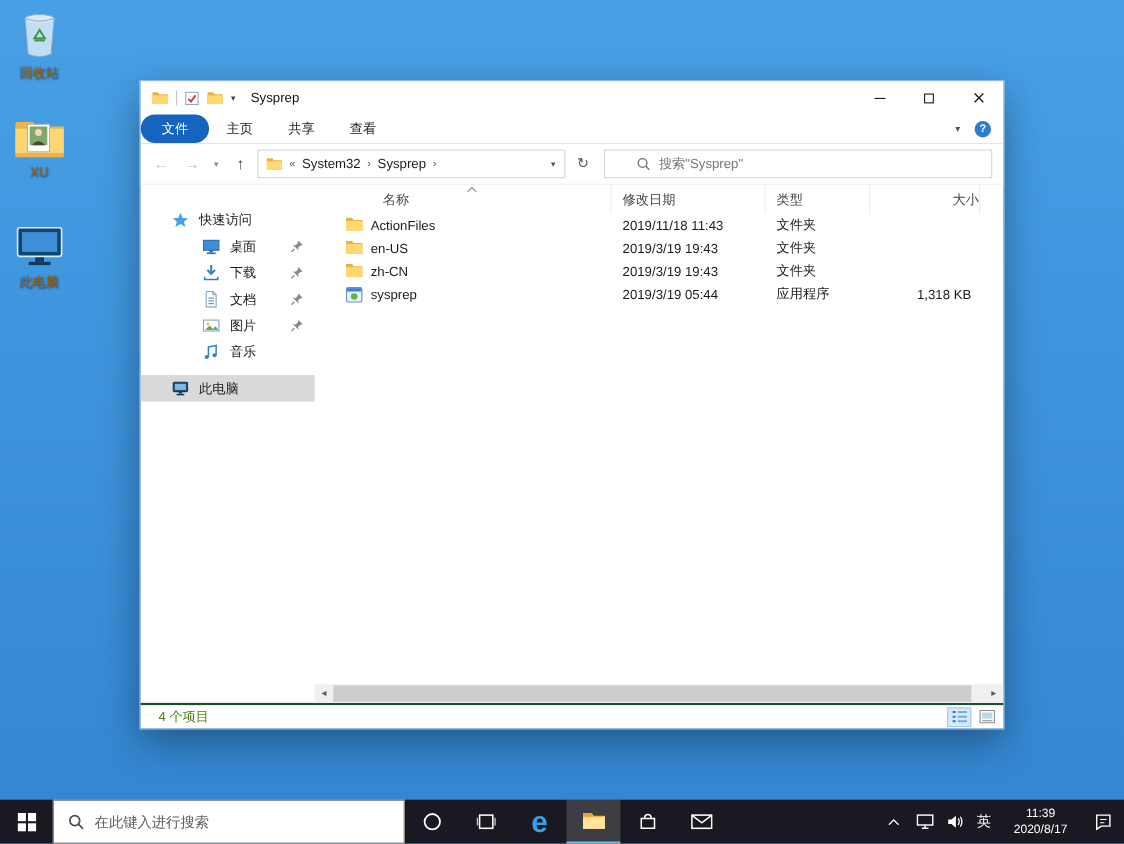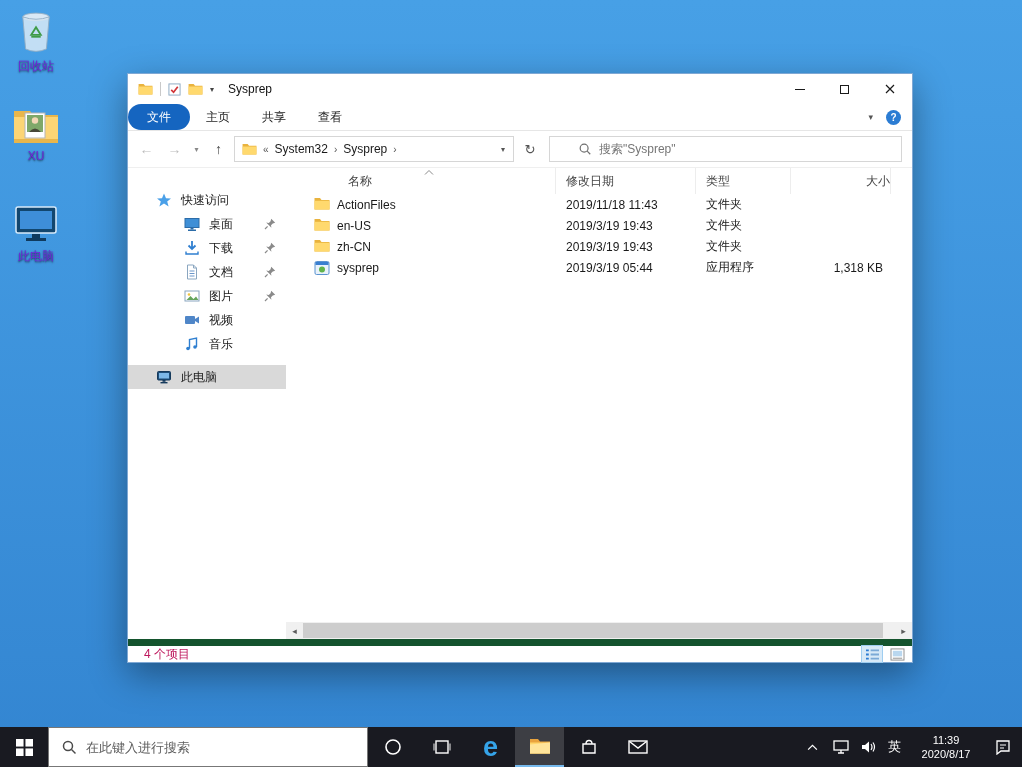--- a/index.html
+++ b/index.html
@@ -7,21 +7,21 @@
   body {
     font-family:"Liberation Sans","DejaVu Sans",sans-serif;
     background:linear-gradient(180deg,#47a0e6 0%,#3385d1 100%);
     position:relative; color:#1a1a1a;
   }
   svg { display:block; }
 
   
   .desk-icon { position:absolute; width:72px; text-align:center; }
   .desk-icon .ic { height:48px; display:flex; align-items:flex-end; justify-content:center; margin-bottom:5px; }
-  .desk-icon .lbl { color:#6d28d9; font-size:12px; line-height:14px; text-shadow:0 1px 2px rgba(0,0,0,.75); }
+  .desk-icon .lbl { color:#a16207; font-size:12px; line-height:14px; text-shadow:0 1px 2px rgba(0,0,0,.75); }
   #di-recycle { left:0; top:6px; }
   #di-xu { left:0; top:96px; }
   #di-pc { left:0; top:196px; }
 
   
   .window { position:absolute; left:127px; top:73px; width:786px; height:590px;
     background:#fff; border:1px solid #7fa8d4; box-shadow:0 12px 34px rgba(0,0,0,.38);
     display:flex; flex-direction:column; font-size:12px; }
 
   .titlebar { height:30px; display:flex; align-items:center; padding-left:10px; background:#fff; flex-shrink:0;}
@@ -76,21 +76,21 @@
   .f-name { width:270px; padding-left:28px; display:flex; align-items:center; gap:7px; }
   .f-date { width:140px; padding-left:10px; }
   .f-type { width:95px;  padding-left:10px; }
   .f-size { width:100px; text-align:right; padding-right:8px; }
   .fico { width:16px; height:16px; flex-shrink:0; }
 
   .hscroll { position:absolute; left:0; right:0; bottom:0; height:17px; background:#f0f0f0; display:flex; align-items:center; }
   .sarrow { width:17px; text-align:center; color:#5a5a5a; font-size:9px; }
   .sthumb { flex:1; height:15px; background:#cdcdcd; margin:0 12px 0 0; }
 
-  .statusbar { height:23px; border-top:7px solid #14532d; display:flex; align-items:center; padding:0 4px 0 16px; color:#be185d; flex-shrink:0;}
+  .statusbar { height:23px; border-top:2px solid #14532d; display:flex; align-items:center; padding:0 4px 0 16px; color:#4d7c0f; flex-shrink:0;}
   .viewbtns { margin-left:auto; display:flex; gap:3px; }
   .vbtn { width:22px; height:18px; display:flex; align-items:center; justify-content:center; border:1px solid transparent; }
   .vbtn.active { background:#d7e9f7; border-color:#9ecdf0; }
 
   
   .taskbar { position:absolute; left:0; bottom:0; width:1022px; height:40px; background:#191a21; display:flex; align-items:stretch; }
   .tb-btn { width:48px; display:flex; align-items:center; justify-content:center; }
   .tb-btn.appw { width:49px; }
   .tb-btn.active-app { background:rgba(255,255,255,.16); border-bottom:2px solid #76b9ed; }
   .tb-search { width:320px; background:#fff; border:1px solid #777; display:flex; align-items:center; padding:0 8px 0 12px; gap:9px; }
@@ -293,29 +293,20 @@
               <path d="M2.5 12 l4 -4 3 3 2.5 -2.5 2.5 3.5 z" fill="#66a55e"></path>
             </svg>
         </span>
         <span class="nlbl">图片</span>
         <span class="pin">
           <svg viewBox="0 0 12 12">
               <path d="M7.2 .8 L11.2 4.8 L8.8 5.4 L7 7.2 L7.4 9.8 L2.2 4.6 L4.8 5 L6.6 3.2 Z" fill="#8a8a8a"></path>
               <path d="M1 11 L3.6 8.4" stroke="#8a8a8a" stroke-width="1.2"></path>
             </svg>
         </span>
-      </div>
-      <div class="nav-item lvl1">
-        <span class="nico">
-          <svg viewBox="0 0 16 16">
-              <rect x="1" y="4" width="10" height="8" rx="1" fill="#4f86c8"></rect>
-              <path d="M11 7 l4 -2.5 v7 L11 9 z" fill="#4f86c8"></path>
-            </svg>
-        </span>
-        <span class="nlbl">视频</span>
       </div>
       <div class="nav-item lvl1">
         <span class="nico">
           <svg viewBox="0 0 16 16">
               <path d="M5.5 12.5 V3.5 l7 -1.5 v9" fill="none" stroke="#2f7fd0" stroke-width="1.4"></path>
               <circle cx="4" cy="12.5" r="1.8" fill="#2f7fd0"></circle>
               <circle cx="11" cy="11" r="1.8" fill="#2f7fd0"></circle>
             </svg>
         </span>
         <span class="nlbl">音乐</span>

